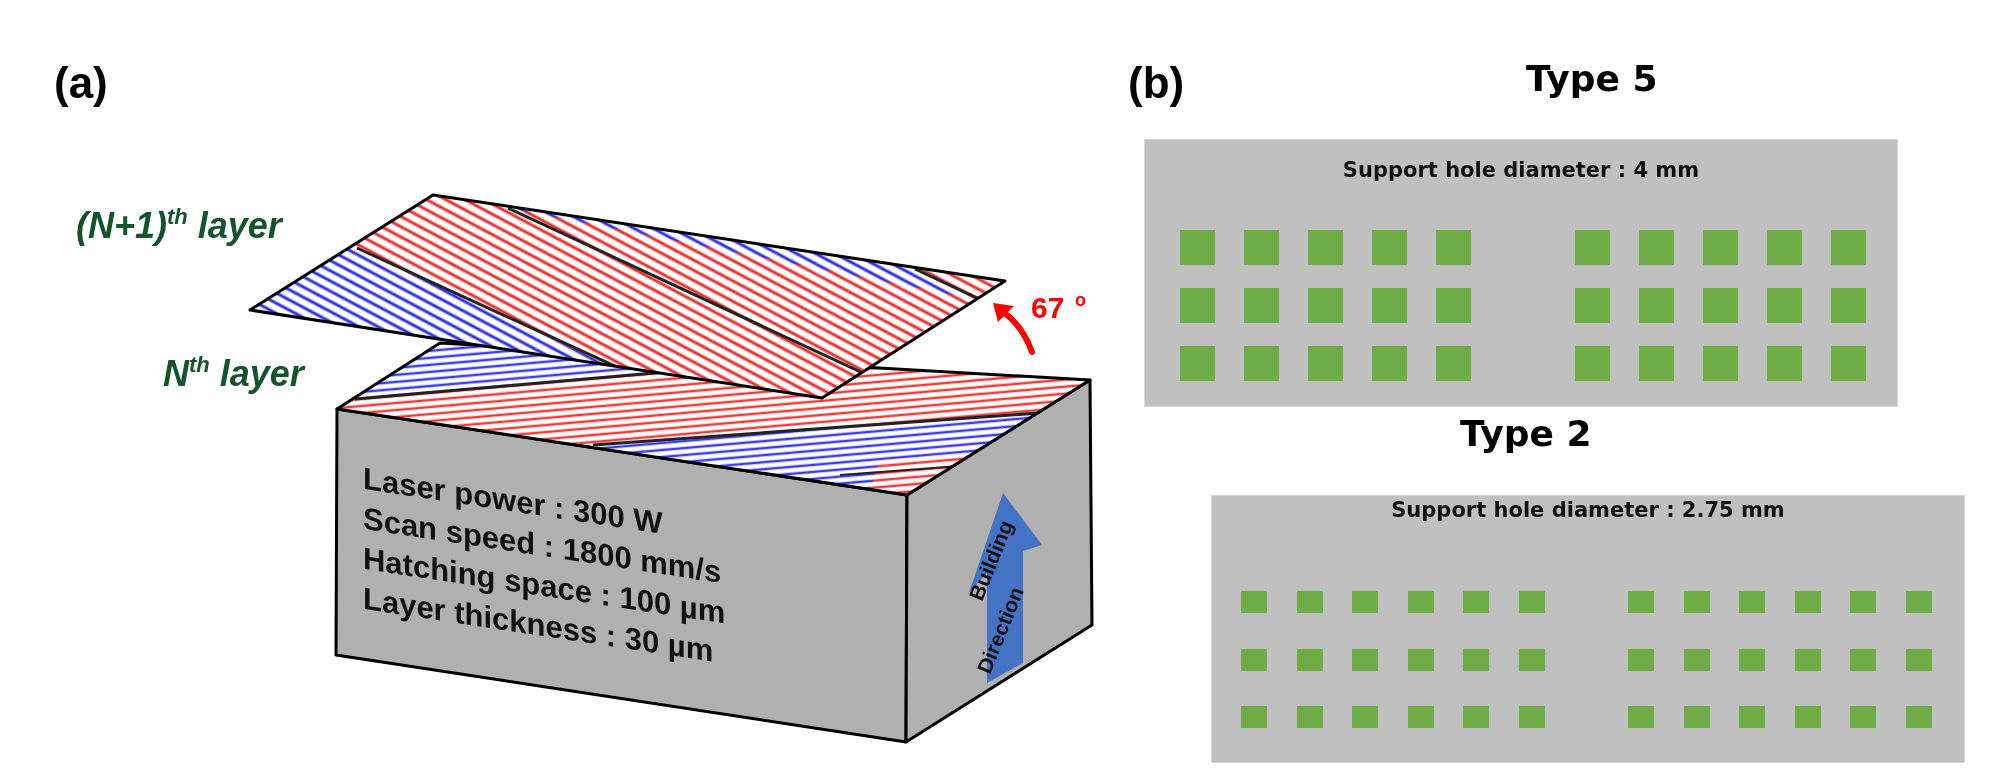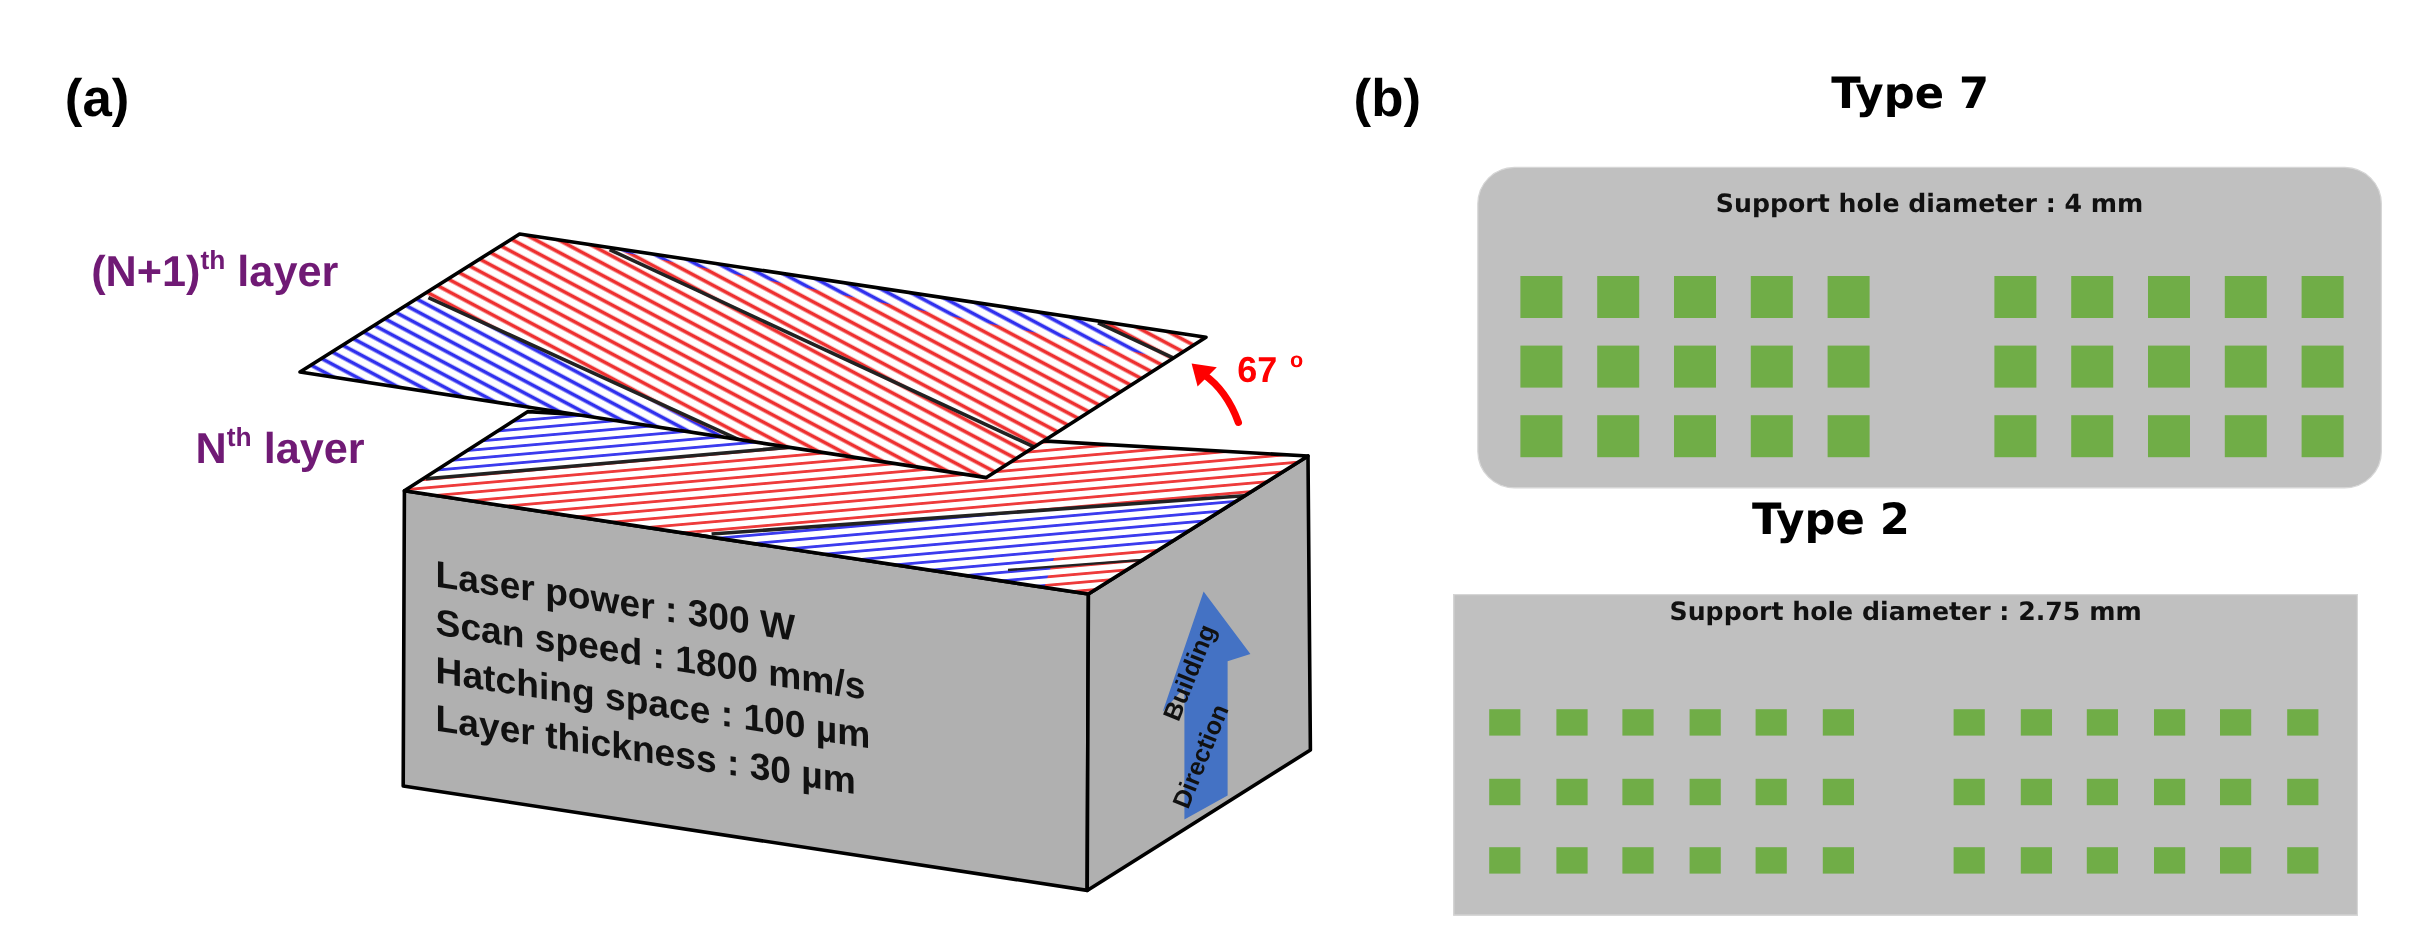--- a/index.html
+++ b/index.html
@@ -1,19 +1,19 @@
 <!DOCTYPE html>
 <html><head>
 <meta charset="utf-8">
 <style>
   html, body { margin:0; padding:0; background:#ffffff; }
   body { width:2016px; height:780px; position:relative; overflow:hidden; font-family:"Liberation Sans", sans-serif; }
   .abs { position:absolute; }
   .panel-label { font-family:"Liberation Sans", sans-serif; font-weight:bold; font-size:44px; color:#000; }
-  .layer-label { font-family:"Liberation Sans", sans-serif; font-weight:bold; font-size:36px; color:#701a75; white-space:nowrap; }
+  .layer-label { font-family:"Liberation Sans", sans-serif; font-weight:bold; font-style:italic; font-size:36px; color:#14532d; white-space:nowrap; }
   .layer-label sup { font-size:22px; vertical-align:14px; }
   .type-title { font-family:"DejaVu Sans", sans-serif; font-weight:bold; font-size:36px; color:#000; white-space:nowrap; }
   .plate { background:#c0c0c0; border:1px solid #d6d6d6; box-sizing:border-box; }
   .plate-caption { position:absolute; left:0; right:0; text-align:center; font-family:"DejaVu Sans", sans-serif; font-weight:bold; font-size:21px; color:#111; white-space:nowrap; }
   .hole { position:absolute; background:#70ad47; }
   svg { position:absolute; left:0; top:0; }
   .param-text { font-family:"Liberation Sans", sans-serif; font-weight:bold; font-size:31px; fill:#111; }
   .bd-text { font-family:"Liberation Sans", sans-serif; font-weight:bold; font-size:21px; fill:#111; }
   .angle-text { font-family:"Liberation Sans", sans-serif; font-weight:bold; font-size:30px; fill:#ff0000; }
 </style>
@@ -98,22 +98,22 @@
 
 <div class="abs layer-label" style="left:76px; top:204px;">
   <span>(N+1)</span><sup>th</sup><span> layer</span>
 </div>
 <div class="abs layer-label" style="left:163px; top:352px;">
   <span>N</span><sup>th</sup><span> layer</span>
 </div>
 
 <div class="abs panel-label" style="left:1128px; top:58px;">(b)</div>
 
-<div class="abs type-title" style="left:1526px; top:58px;">Type 7</div>
-<div class="abs plate" id="plate1" style="left:1231px; top:139px; width:754px; height:268px;border-radius:31px;">
+<div class="abs type-title" style="left:1526px; top:58px;">Type 5</div>
+<div class="abs plate" id="plate1" style="left:1144px; top:139px; width:754px; height:268px;">
   <div class="plate-caption" style="top:18px;">Support hole diameter : 4 mm</div>
 <div class="hole" style="left: 35px; top: 90px; width: 35px; height: 35px; background: rgb(112, 173, 71);"></div>
     <div class="hole" style="left: 99px; top: 90px; width: 35px; height: 35px; background: rgb(112, 173, 71);"></div>
     <div class="hole" style="left: 163px; top: 90px; width: 35px; height: 35px; background: rgb(112, 173, 71);"></div>
     <div class="hole" style="left: 227px; top: 90px; width: 35px; height: 35px; background: rgb(112, 173, 71);"></div>
     <div class="hole" style="left: 291px; top: 90px; width: 35px; height: 35px; background: rgb(112, 173, 71);"></div>
     <div class="hole" style="left: 35px; top: 148px; width: 35px; height: 35px; background: rgb(112, 173, 71);"></div>
     <div class="hole" style="left: 99px; top: 148px; width: 35px; height: 35px; background: rgb(112, 173, 71);"></div>
     <div class="hole" style="left: 163px; top: 148px; width: 35px; height: 35px; background: rgb(112, 173, 71);"></div>
     <div class="hole" style="left: 227px; top: 148px; width: 35px; height: 35px; background: rgb(112, 173, 71);"></div>

